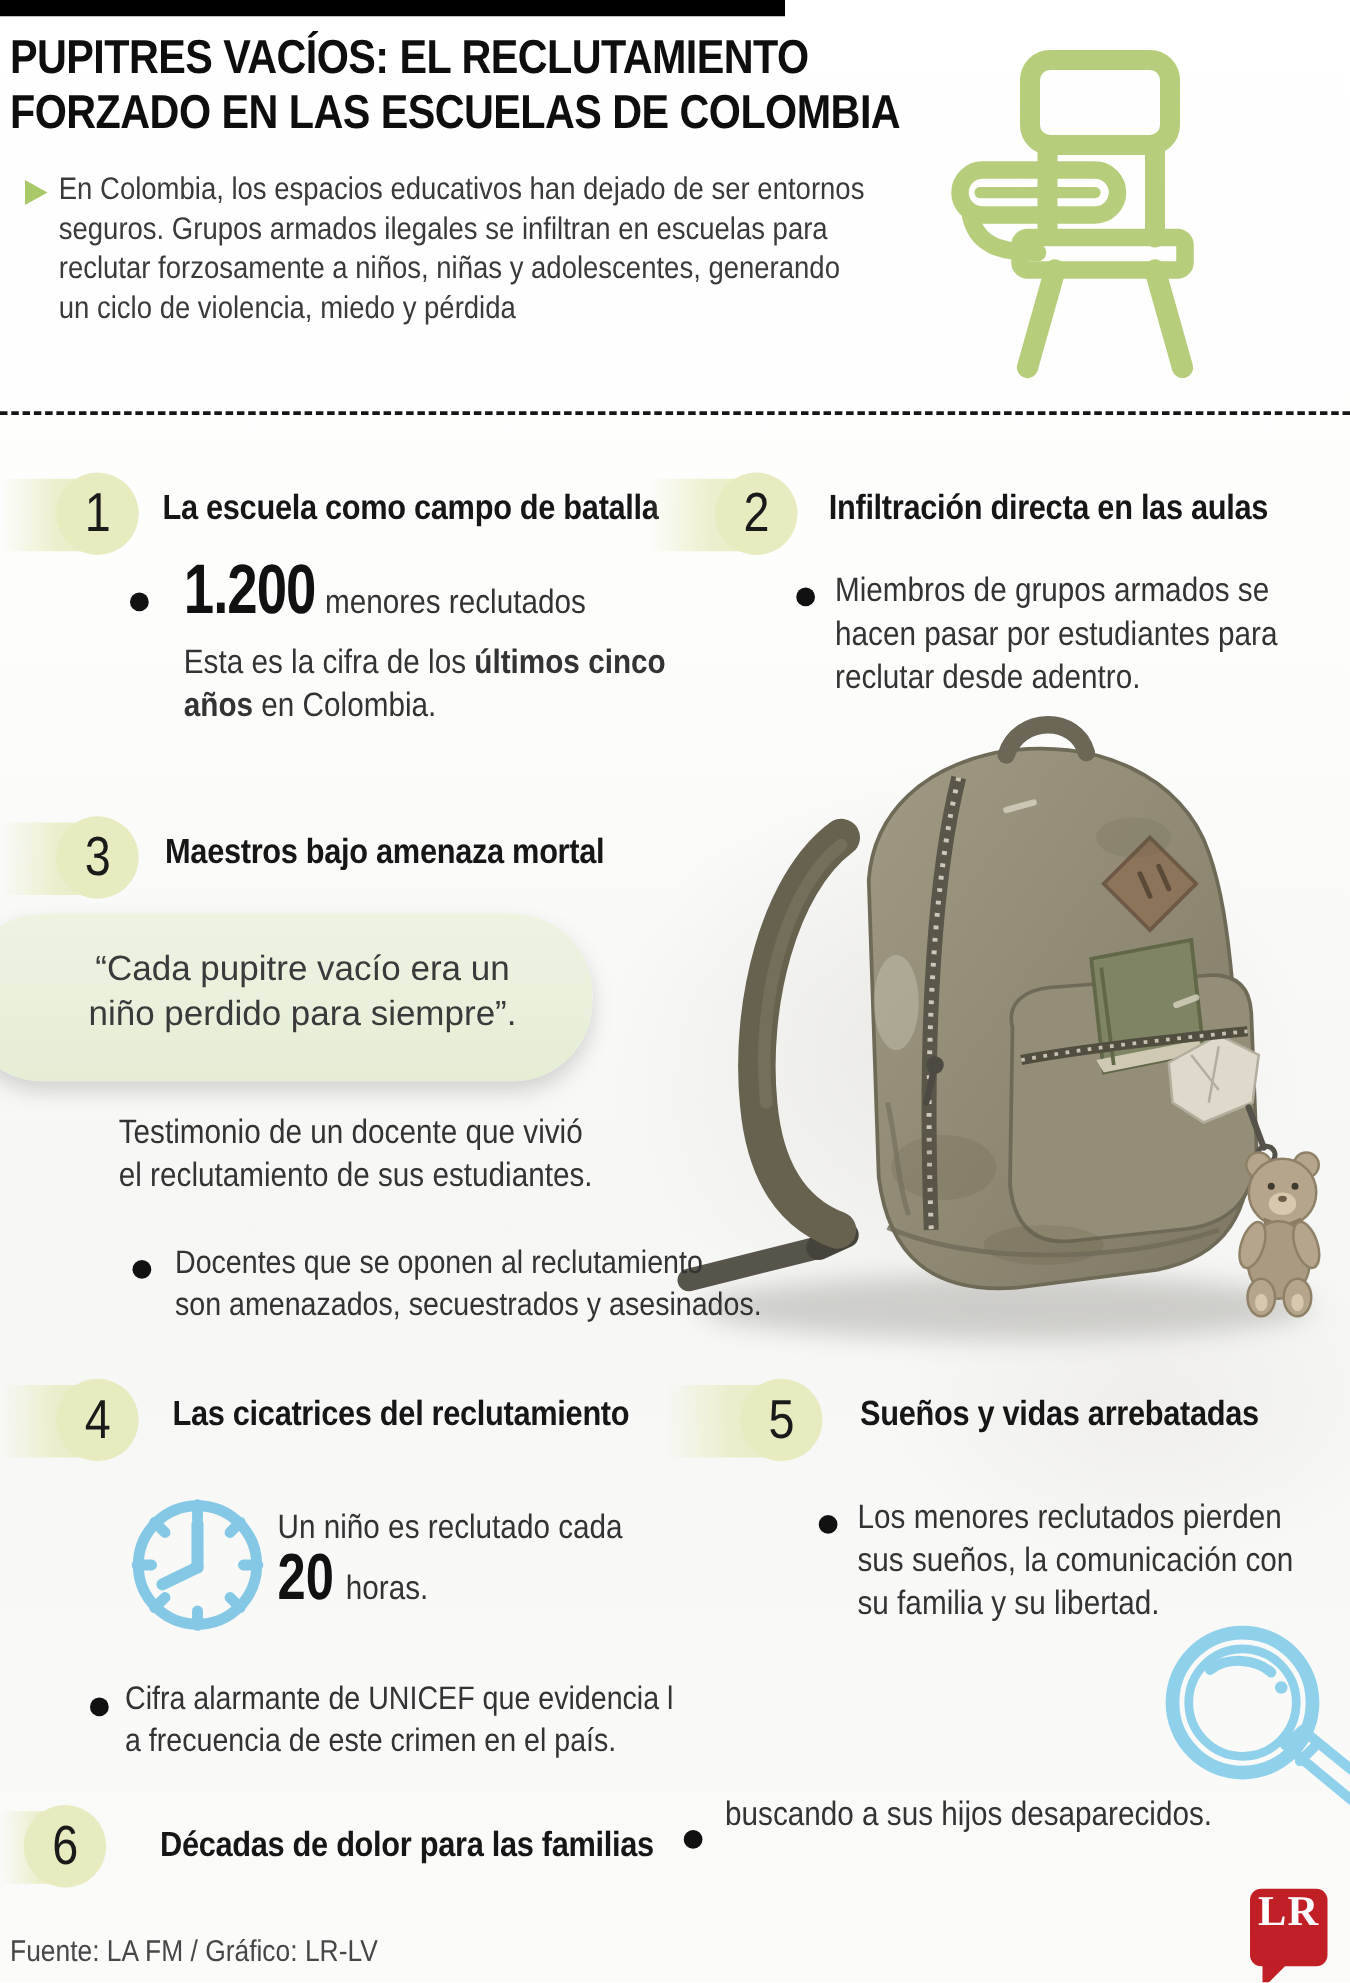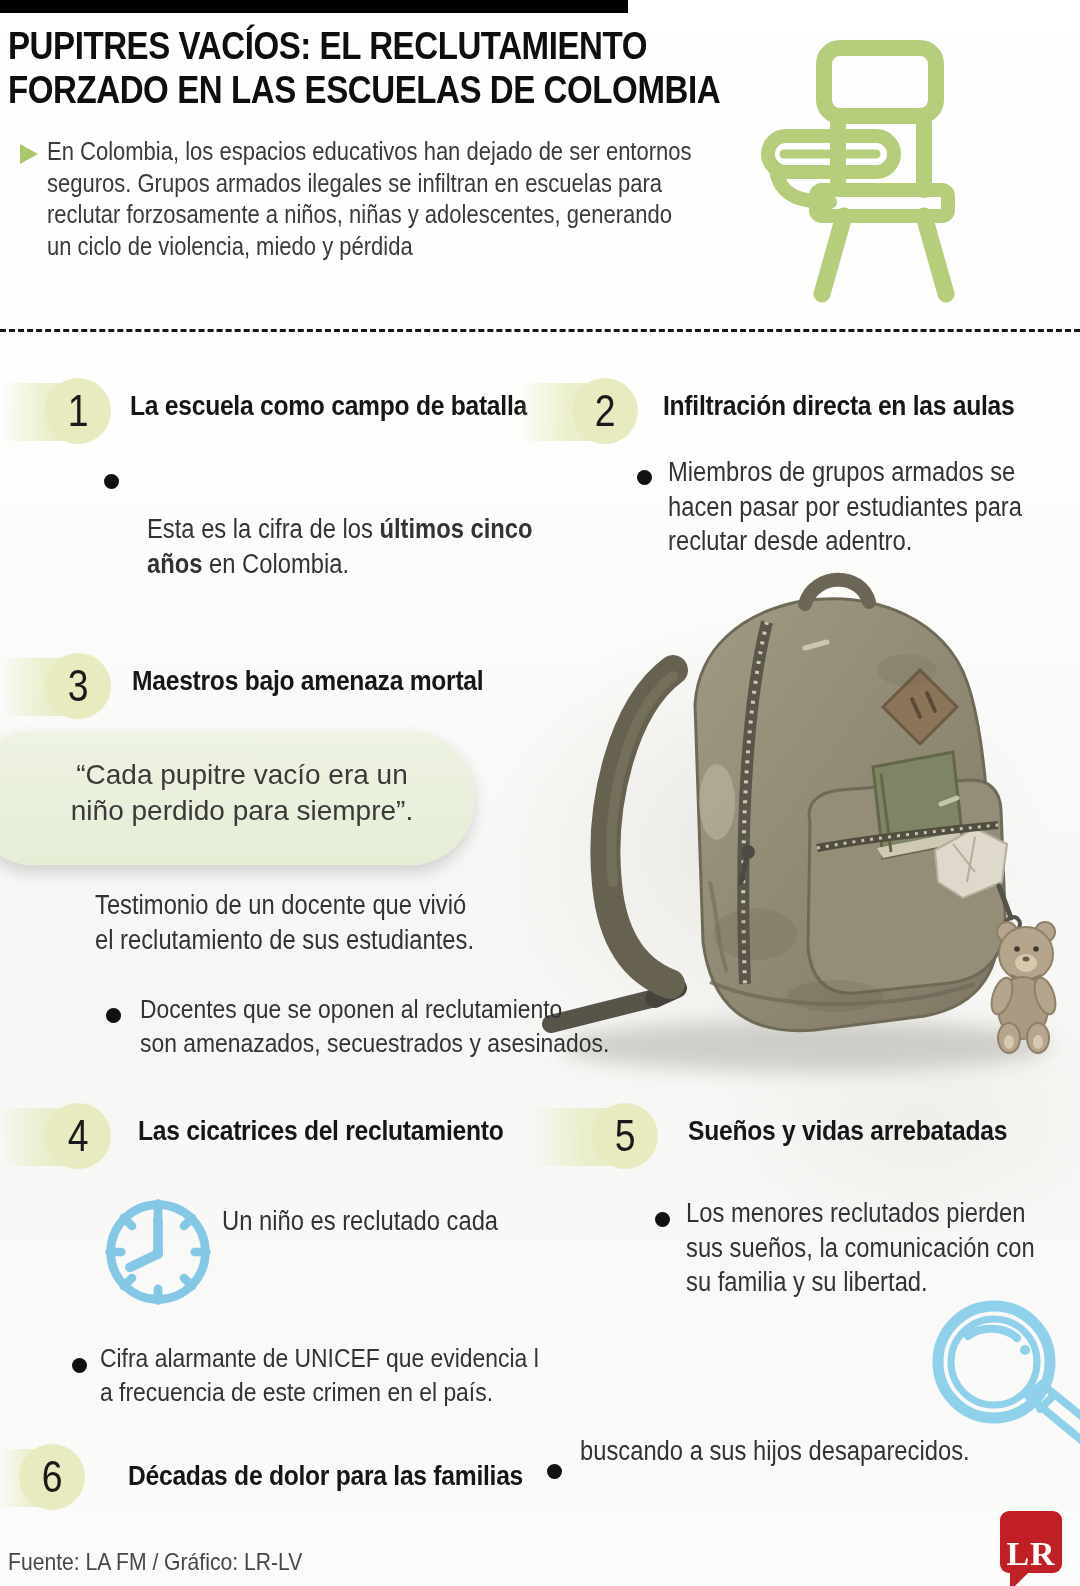--- a/index.html
+++ b/index.html
@@ -26,21 +26,21 @@
   .stat-big{font-size:56px;font-weight:bold;letter-spacing:-1px;color:#111;display:inline-block;transform:scaleX(0.78);transform-origin:0 80%;}
   .stat-mid{font-size:52px;font-weight:bold;color:#111;display:inline-block;transform:scaleX(0.78);transform-origin:0 80%;}
   .bubble{
     background:linear-gradient(180deg,#eef3e2 0%,#e5edd5 100%);
     border-radius:64px;box-shadow:0 8px 16px rgba(110,110,110,0.28);
   }
   .quote-txt{font-size:28px;line-height:1.3;color:#3a3a3a;text-align:center;}
   .dash-sep{border-top:3px dashed #161616;height:0;}
   .black-bar{background:#000;}
   .footer-txt{font-size:24px;color:#474747;}
-  .lr-box{width:62px;height:62px;background:#c01f25;border-radius:9px;display:flex;align-items:flex-end;justify-content:center;}
+  .lr-box{width:62px;height:62px;background:#c01f25;border-radius:9px;display:flex;align-items:flex-start;justify-content:center;}
   .lr-txt{font-family:"Liberation Serif",serif;font-weight:bold;font-size:34px;color:#fff;letter-spacing:1px;}
   .lr-tail{width:0;height:0;border-top:20px solid #c01f25;border-right:20px solid transparent;}
   .tri{width:0;height:0;border-left:18px solid #a9c86a;border-top:10px solid transparent;border-bottom:10px solid transparent;}
   .baseline-row{display:flex;align-items:baseline;}
 </style>
 </head>
 <body>
 
 <div id="page">
 
@@ -71,20 +71,24 @@
 
   <div class="abs dash-sep" style="left:0;top:329px;width:1080px;"></div>
 
   <div class="abs badge-band" style="left:0;top:383px;width:80px;"></div>
   <div class="abs badge-circle" style="left:45px;top:378px;">
     <span class="badge-num">1</span>
   </div>
   <div class="abs sec-title cond" style="left:130px;top:390px;width:460px;">La escuela como campo de batalla</div>
 
   <div class="abs dot" style="left:104px;top:474px;"></div>
+  <div class="abs baseline-row" style="left:147px;top:438px;">
+    <span class="stat-big">1.200</span>
+    <span class="body-txt cond" style="display:inline-block;margin-left:-22px;">menores reclutados</span>
+  </div>
   <div class="abs body-txt cond" style="left:147px;top:512px;width:440px;">
     <div><span>Esta es la cifra de los </span><b>últimos cinco</b></div>
     <div><b>años</b><span> en Colombia.</span></div>
   </div>
 
   <div class="abs badge-band" style="left:518px;top:383px;width:90px;"></div>
   <div class="abs badge-circle" style="left:572px;top:378px;">
     <span class="badge-num">2</span>
   </div>
   <div class="abs sec-title cond" style="left:663px;top:390px;width:430px;">Infiltración directa en las aulas</div>
@@ -193,20 +197,24 @@
   <svg class="abs" style="left:100px;top:1194px;" width="116" height="116" viewBox="0 0 120 120">
     <g stroke="#85c8e6" stroke-linecap="round" fill="none">
       <circle cx="60" cy="60" r="49" stroke-width="9"></circle>
       <path d="M110 60 L98 60 M95.3 95.3 L86.9 86.9 M60 110 L60 98 M24.6 95.3 L33.1 86.9 M10 60 L22 60 M24.6 24.6 L33.1 33.1 M60 10 L60 22 M95.3 24.6 L86.9 33.1" stroke-width="9"></path>
       <path d="M60 62 L60 26" stroke-width="10"></path>
       <path d="M60 62 L31 76" stroke-width="10"></path>
     </g>
   </svg>
 
   <div class="abs body-txt cond" style="left:222px;top:1204px;width:420px;">Un niño es reclutado cada</div>
+  <div class="abs baseline-row" style="left:222px;top:1232px;">
+    <span class="stat-mid">20</span>
+    <span class="body-txt cond" style="display:inline-block;margin-left:-10px;white-space:pre;"> horas.</span>
+  </div>
 
   <div class="abs dot" style="left:72px;top:1358px;"></div>
   <div class="abs small-txt cond pre" style="left:100px;top:1342px;width:560px;">Cifra alarmante de UNICEF que evidencia l
 a frecuencia de este crimen en el país.</div>
 
   <div class="abs badge-band" style="left:532px;top:1108px;width:95px;"></div>
   <div class="abs badge-circle" style="left:592px;top:1103px;">
     <span class="badge-num">5</span>
   </div>
   <div class="abs sec-title cond" style="left:688px;top:1115px;width:400px;">Sueños y vidas arrebatadas</div>

